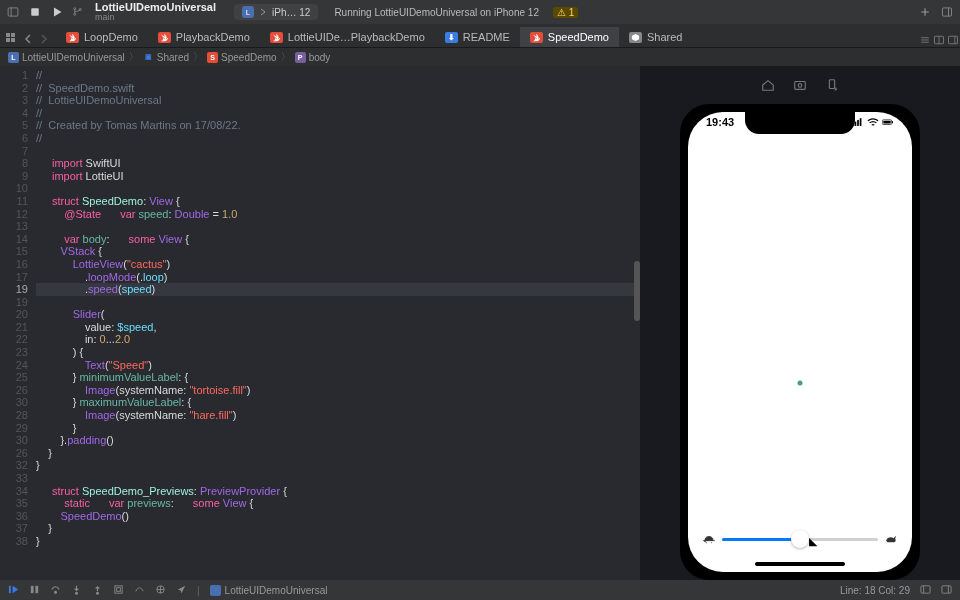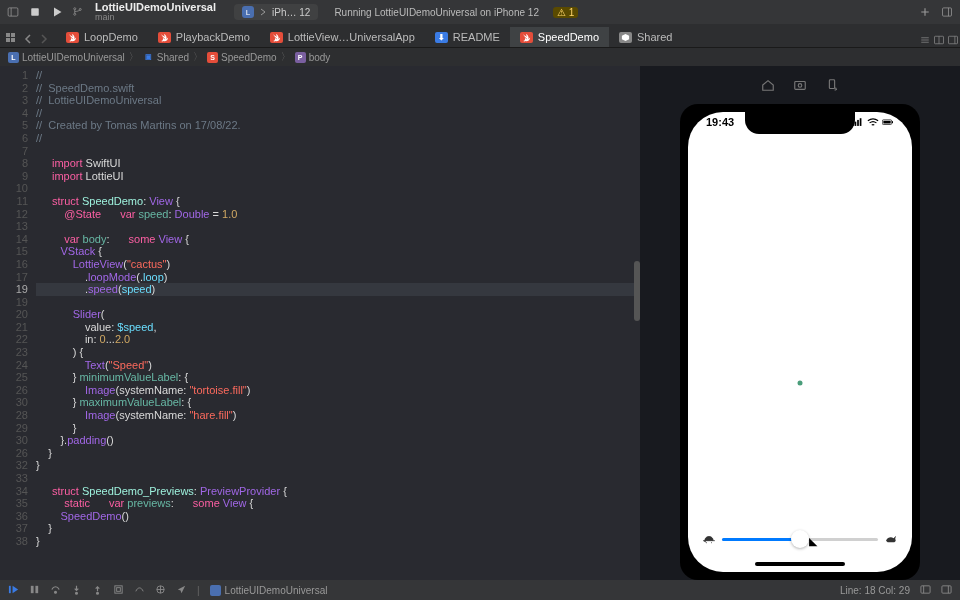--- a/index.html
+++ b/index.html
@@ -48,21 +48,21 @@
 .pr{color:#67b7a4;}
 .nm{color:#d0a863;}
 .st{color:#fc6a5d;}
 .vn{color:#6bdfff;}
 .pl{color:#d9d9d9;}
 .hl{background:#35383f;}
 .scroll-ind{position:absolute;right:0;top:38%;width:6px;height:60px;background:#555;border-radius:3px;}
 .sim-pane { flex:1; background:#181a1f; display:flex; flex-direction:column; align-items:center; padding-top:8px;}
 .sim-toolbar { width:100%; display:flex; justify-content:center; gap:18px; padding:4px 0; color:#777;}
 .sim-toolbar svg{width:14px;height:14px;}
-.phone { width:240px; height:520px; background:#000; border-radius:18px; padding:8px; margin-top:6px; position:relative;}
+.phone { width:240px; height:520px; background:#000; border-radius:29px; padding:8px; margin-top:6px; position:relative;}
 .screen { width:100%; height:100%; background:#fff; border-radius:35px; position:relative; overflow:hidden;}
 .notch { position:absolute; top:0; left:50%; transform:translateX(-50%); width:110px; height:22px; background:#000; border-radius:0 0 14px 14px; z-index:2;}
 .status-bar { position:absolute; top:4px; left:0; right:0; display:flex; justify-content:space-between; padding:0 18px; font-size:11px; font-weight:600; color:#000; z-index:1;}
 .status-right{display:flex;align-items:center;gap:3px;}
 .status-right svg{width:12px;height:9px;}
 .lottie-dot{position:absolute;top:59%;left:50%;transform:translate(-50%,-50%);width:5px;height:5px;background:#4a9d7a;border-radius:50%;}
 .slider-row{position:absolute;bottom:28px;left:14px;right:14px;display:flex;align-items:center;gap:6px;}
 .slider-row svg{width:14px;height:10px;}
 .slider-track{flex:1;height:3px;background:#d0d0d0;border-radius:2px;position:relative;}
 .slider-fill{position:absolute;left:0;top:0;height:100%;width:50%;background:#007aff;border-radius:2px;}
@@ -160,21 +160,21 @@
           </svg>
         </span>
         <span>PlaybackDemo</span>
       </div>
       <div class="tab">
         <span class="tab-icon swift-icon">
           <svg viewBox="0 0 10 10" width="9" height="9">
             <path d="M5 1c2 2 3 4 2 6 1-1 2-2 2-2 0 3-3 5-5 4-1 1-3 0-3 0 2 0 3-2 2-4 1 1 2 2 3 2C4 5 2 3 1 1c2 2 4 3 5 3C5 3 4 2 5 1z" fill="#fff"></path>
           </svg>
         </span>
-        <span>LottieView…UniversalApp</span>
+        <span>LottieUIDe…PlaybackDemo</span>
       </div>
       <div class="tab">
         <span class="tab-icon md-icon">⬇</span>
         <span>README</span>
       </div>
       <div class="tab active">
         <span class="tab-icon swift-icon">
           <svg viewBox="0 0 10 10" width="9" height="9">
             <path d="M5 1c2 2 3 4 2 6 1-1 2-2 2-2 0 3-3 5-5 4-1 1-3 0-3 0 2 0 3-2 2-4 1 1 2 2 3 2C4 5 2 3 1 1c2 2 4 3 5 3C5 3 4 2 5 1z" fill="#fff"></path>
           </svg>

